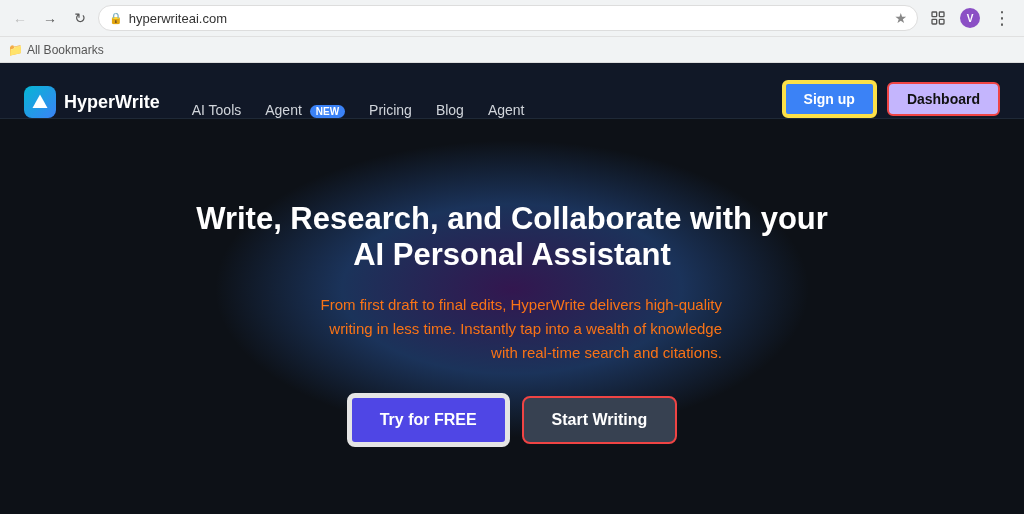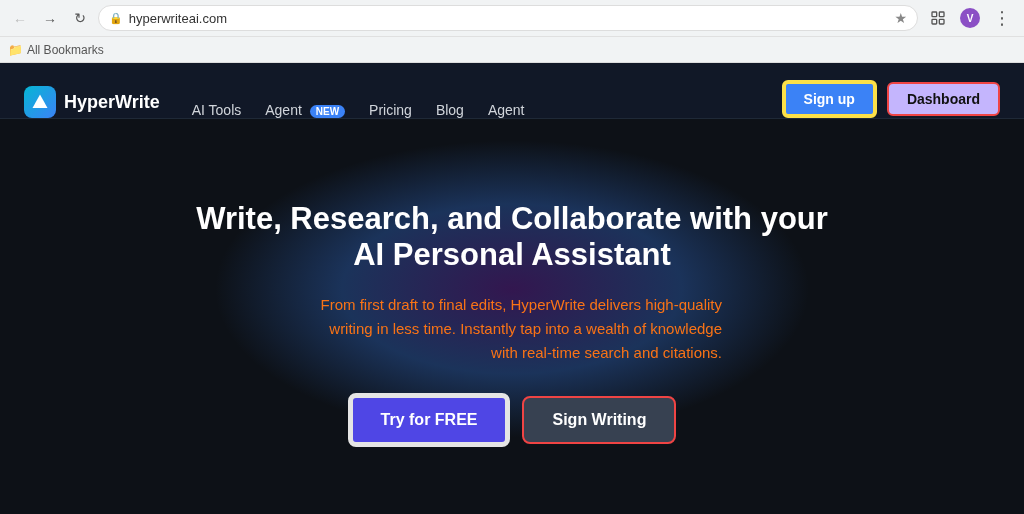--- a/index.html
+++ b/index.html
@@ -164,17 +164,17 @@
       <button class="btn-dashboard">Dashboard</button>
     </div>
   </nav>
 
   <section class="hero">
     <div class="hero-glow"></div>
     <h1 class="hero-title">Write, Research, and Collaborate with your AI Personal Assistant</h1>
     <p class="hero-subtitle">From first draft to final edits, HyperWrite delivers high-quality writing in less time. Instantly tap into a wealth of knowledge with real-time search and citations.</p>
     <div class="hero-buttons">
       <button class="btn-try-free">Try for FREE</button>
-      <button class="btn-start-writing">Sign Writing</button>
+      <button class="btn-start-writing">Start Writing</button>
     </div>
   </section>
 
 </div>
 
 </body></html>

